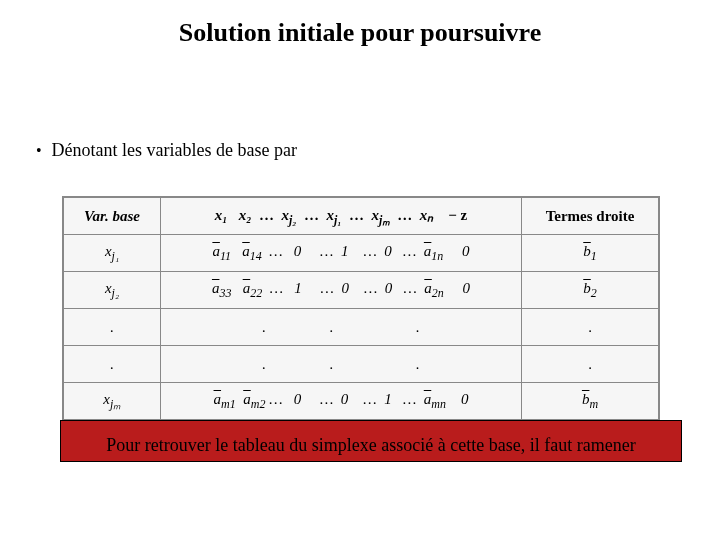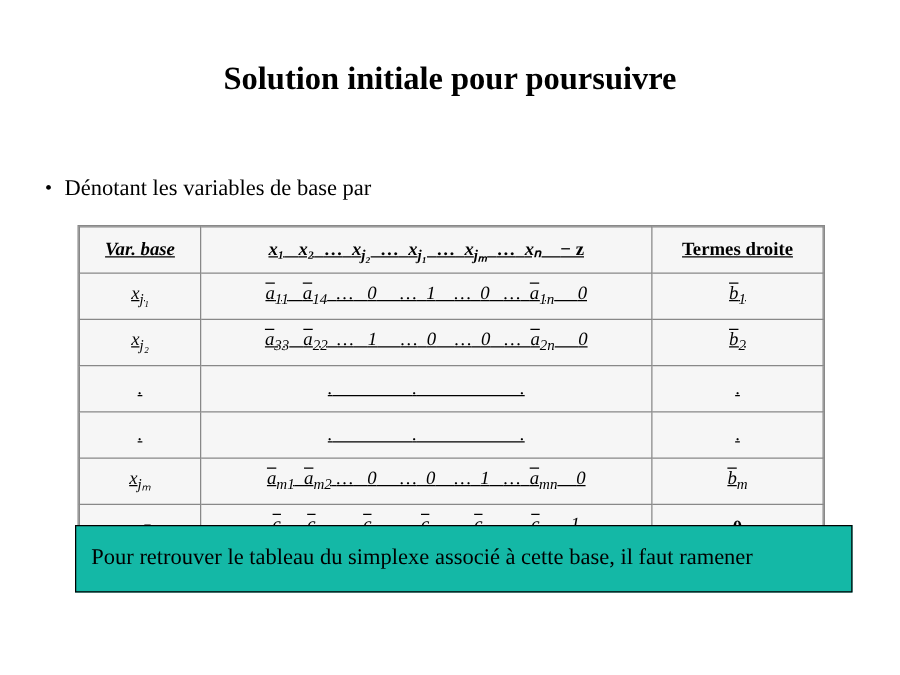--- a/index.html
+++ b/index.html
@@ -13,21 +13,21 @@
   }
   .page {
     position: relative;
     width: 720px;
     height: 540px;
   }
   .title {
     text-align: center;
     font-size: 26px;
     font-weight: bold;
-    padding-top: 48px;
+    padding-top: 18px;
   }
   .bullet-row {
     position: absolute;
     top: 140px;
     left: 36px;
     right: 30px;
     font-size: 18px;
     display: flex;
     align-items: center;
   }
@@ -37,27 +37,26 @@
   }
   .seq {
     font-style: italic;
     margin: 0 6px;
     font-size: 17px;
   }
   .sub { font-size: 12px; vertical-align: sub; font-style: italic; }
 
   .tableau {
     position: absolute;
-    top: 180px;
+    top: 196px;
     left: 62px;
     width: 596px;
     border: 1px solid #888;
     background: #f6f6f6;
     font-size: 15px;
-    text-decoration: underline;
   }
   .tableau table {
     width: 100%;
     border-collapse: collapse;
   }
   .tableau td, .tableau th {
     border: 1px solid #888;
     padding: 4px 8px;
     height: 28px;
     text-align: center;
@@ -70,24 +69,25 @@
 
   .bar { text-decoration: overline; }
   .math { font-style: italic; }
 
   .note-box {
     position: absolute;
     top: 420px;
     left: 60px;
     width: 596px;
     border: 1px solid #000;
-    background: #14b8a6;
-    padding: 8px 12px 12px 12px;
+    background: #b91c1c;
+    padding: 8px 12px 0 12px;
     font-size: 18px;
     line-height: 32px;
+    text-align: center;
   }
   .inline-math { font-style: italic; font-size: 17px; margin: 0 4px; }
   .tiny-sub { font-size: 11px; vertical-align: sub; }
 </style>
 </head>
 <body>
 
 <div class="page">
 
   <div class="title">Solution initiale pour poursuivre</div>

